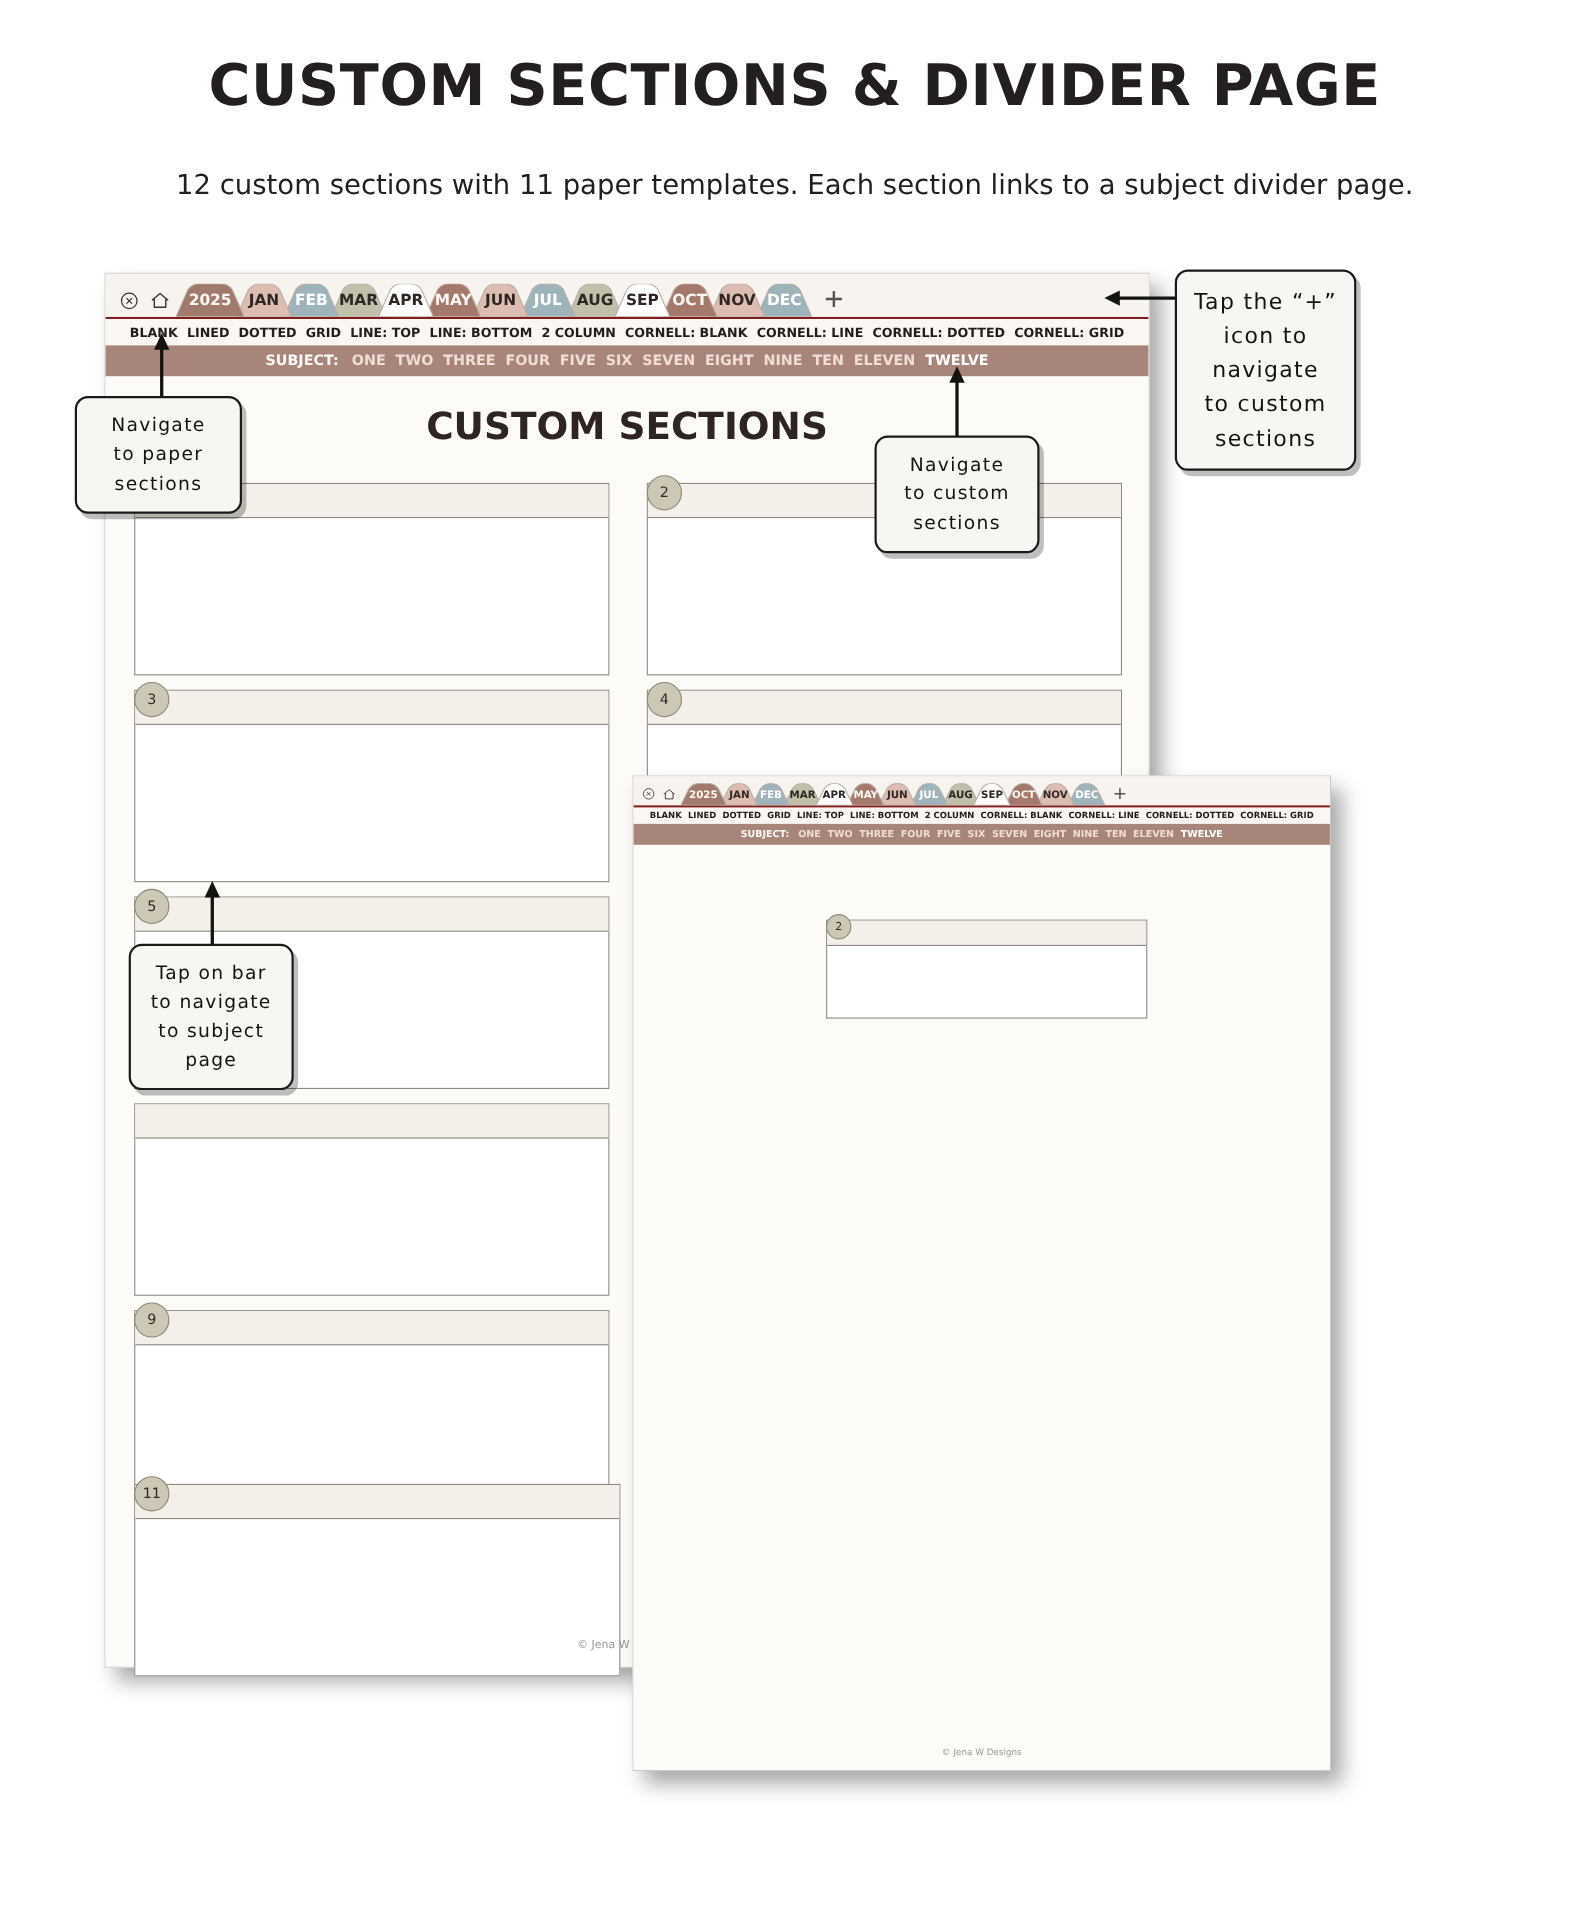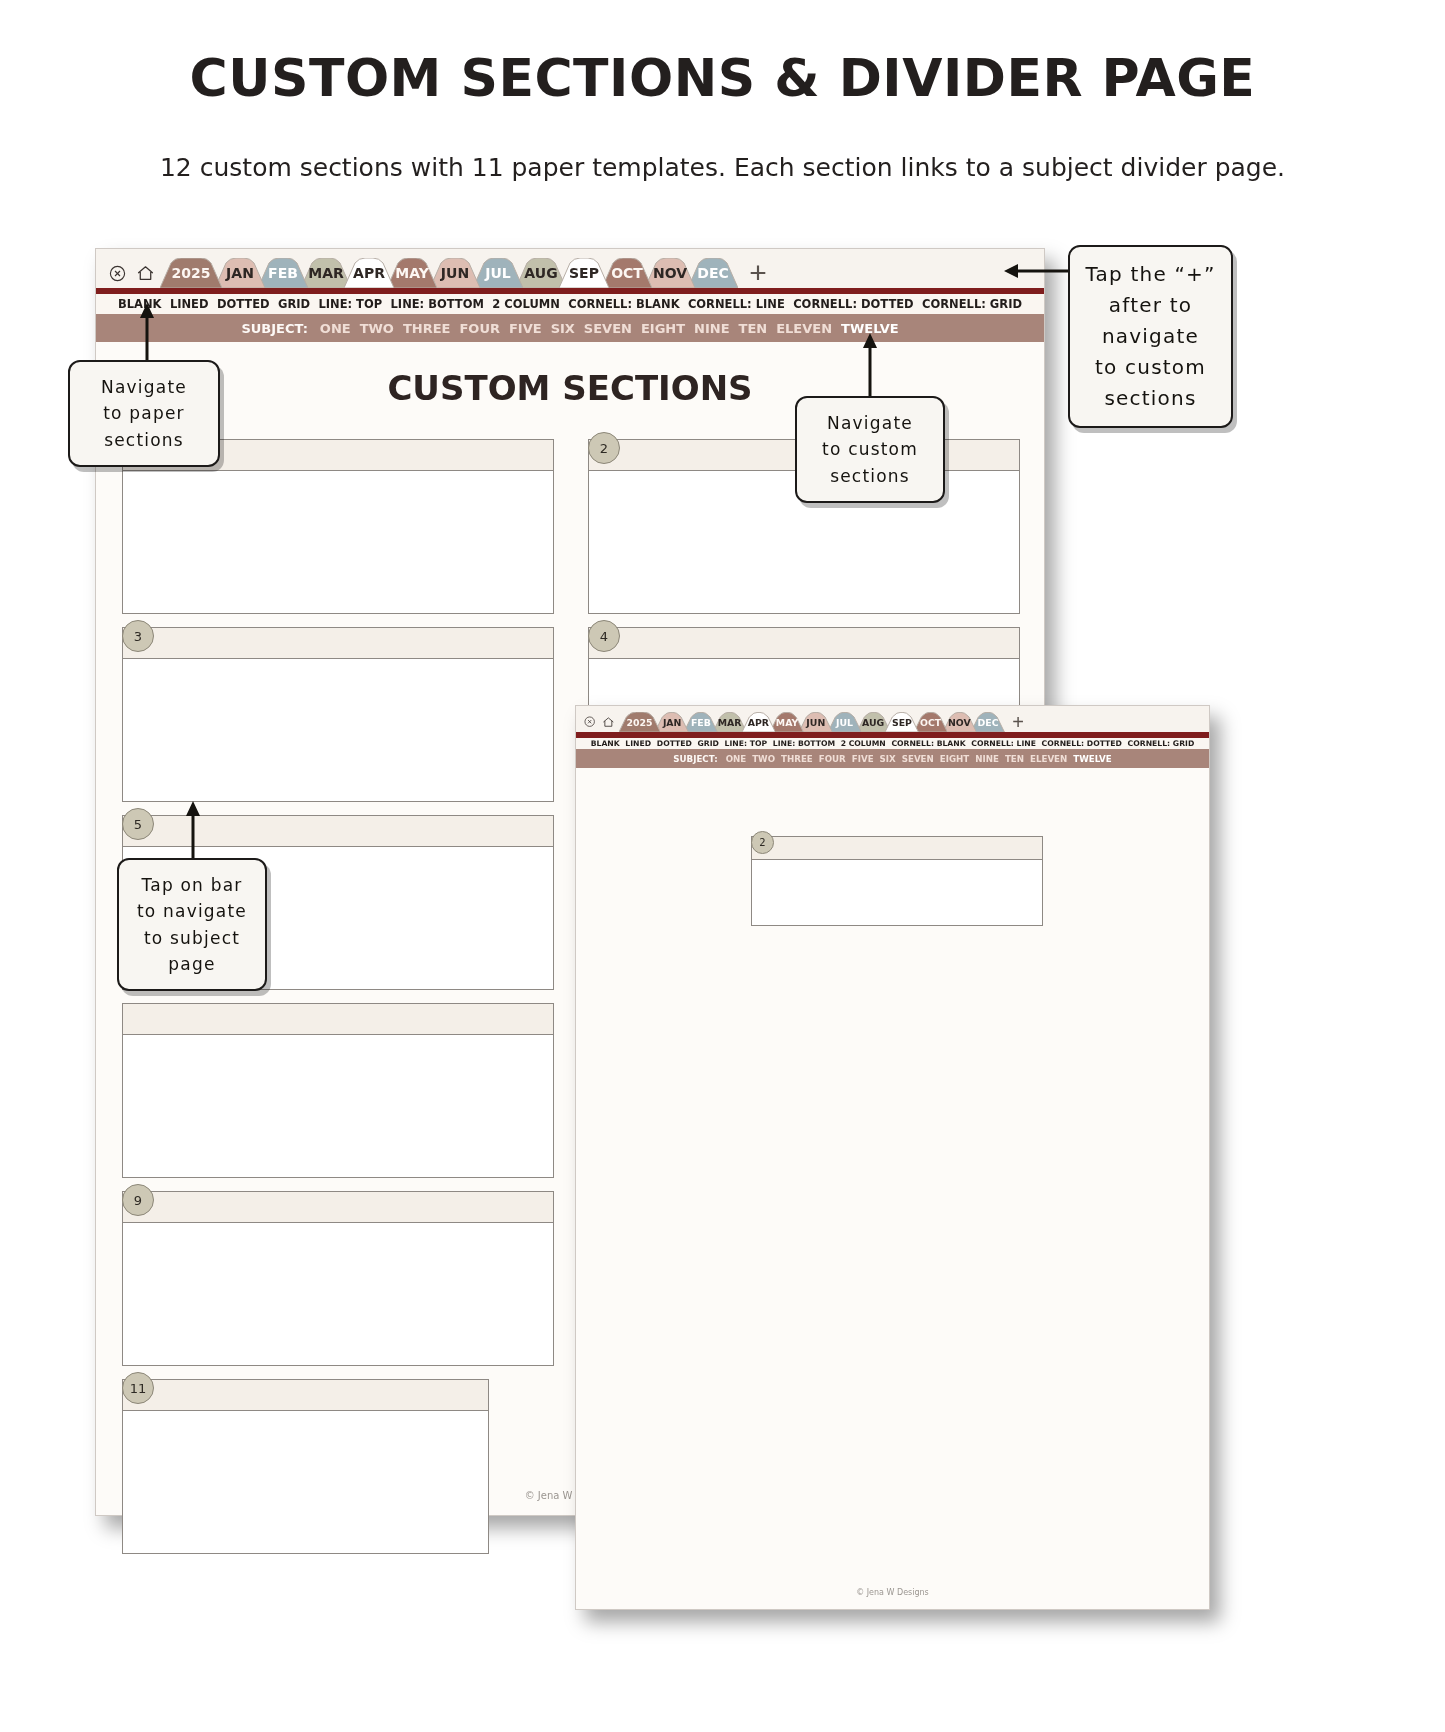--- a/index.html
+++ b/index.html
@@ -56,21 +56,21 @@
   }
   .tab .shape{
     position:absolute;inset:0;
   }
   .tab .lbl{position:relative;z-index:2;}
 
   
   .tmplrow{
     display:flex;align-items:center;justify-content:space-between;
     background:#faf6f1;
-    border-top:6px solid #7f1d1d;
+    border-top:2px solid #7f1d1d;
     box-sizing:border-box;
     font-family:"DejaVu Sans", sans-serif;
     font-weight:bold;
     color:#221d1b;
   }
   .tmplrow span{white-space:nowrap;}
 
   
   .subjbar{
     background:#a8857a;
@@ -300,21 +300,21 @@
           <div class="bar"></div>
         </div>
         <div class="card" style="left: 0px; top: 752px; width: 432px; height: 175px;">
           <div class="bar">
             <div class="badge">9</div>
           </div>
         </div>
         <div class="card" style="left: 466px; top: 752px; width: 432px; height: 175px;">
           <div class="bar"></div>
         </div>
-        <div class="card" style="left: 0px; top: 940px; width: 367px; height: 175px;">
+        <div class="card" style="left: 0px; top: 910px; width: 442px; height: 175px;">
           <div class="bar">
             <div class="badge">11</div>
           </div>
         </div>
         <div class="card" style="left: 466px; top: 940px; width: 432px; height: 175px;">
           <div class="bar"></div>
         </div>
       </div>
     <div class="copyright" id="p1-copy" style="bottom: 14px; font-size: 10px;">© Jena W Designs</div>
   </div>
@@ -449,21 +449,21 @@
       <div class="bar" style="height: 22px;">
         <div class="badge" style="width: 21px; height: 21px; top: -6px; font-size: 10px;">2</div>
       </div>
     </div>
     <div class="copyright" id="p2-copy" style="bottom: 12px; font-size: 8px;">© Jena W Designs</div>
   </div>
 </div>
 
 <div class="callout" id="co-plus" style="left:1068px;top:245px;width:165px;font-size:20px;">
     <div>Tap the “+”</div>
-    <div>after to</div>
+    <div>icon to</div>
     <div>navigate</div>
     <div>to custom</div>
     <div>sections</div>
   </div>
 <div class="callout" id="co-paper" style="left:68px;top:360px;width:152px;font-size:17px;">
     <div>Navigate</div>
     <div>to paper</div>
     <div>sections</div>
   </div>
 <div class="callout" id="co-custom" style="left:795px;top:396px;width:150px;font-size:17px;">

